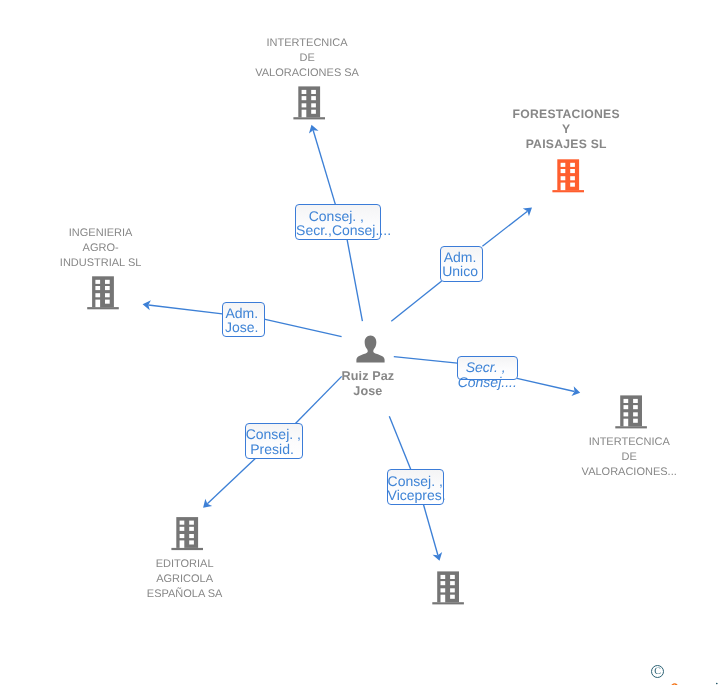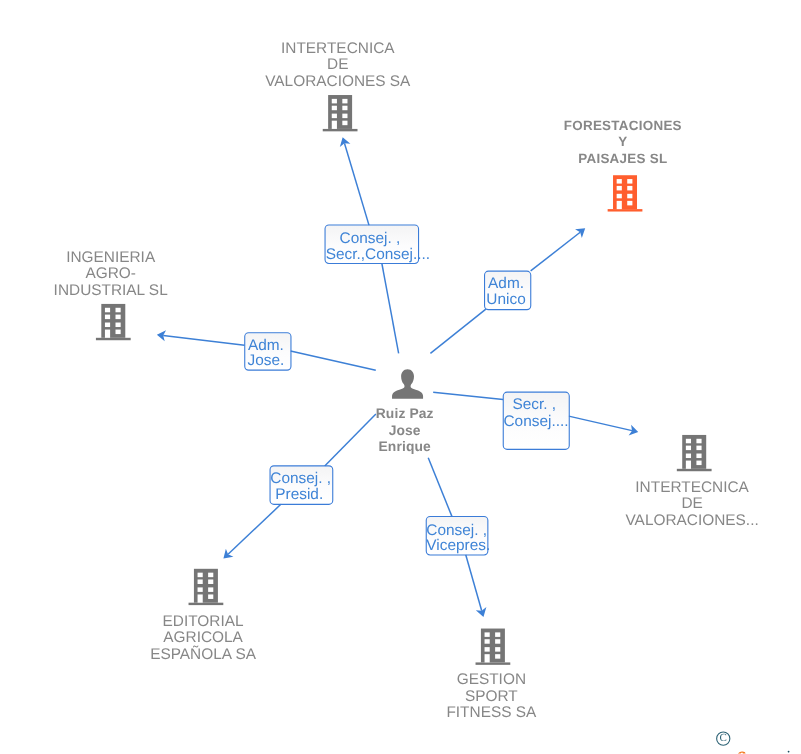--- a/index.html
+++ b/index.html
@@ -8,21 +8,21 @@
   #overlay { opacity:0.999; }
   body {
     width:728px; height:685px; background:#ffffff;
     font-family:"Liberation Sans", sans-serif;
     overflow:hidden; position:relative;
   }
   #graph-canvas { position:absolute; left:0; top:0; width:728px; height:685px; }
   #overlay { position:absolute; left:0; top:0; width:728px; height:685px; }
   .node-label {
     position:absolute; text-align:center; color:#878787;
-    font-size:14px; letter-spacing:0px;
+    font-size:11px; letter-spacing:0px;
     line-height:15px; white-space:nowrap;
   }
   .node-label.bold { font-weight:bold; color:#878787; font-size:12.2px; letter-spacing:0.25px; }
   .node-label.person { font-size:12.6px; letter-spacing:0.1px; line-height:15px; }
   .edge-label {
     position:absolute; box-sizing:border-box;
     border:1.2px solid #3b7cd8; border-radius:4px;
     background:linear-gradient(180deg,#f4f4f5 0%,#fcfcfd 55%,#ffffff 100%);
     color:#3f84d6; font-size:14px; letter-spacing:0px;
     line-height:14.6px; white-space:pre;
@@ -172,34 +172,28 @@
     <div class="node-label" style="left: 429.2px; width: 400px; text-align: center; top: 435.1px;">
       <div>INTERTECNICA</div>
       <div>DE</div>
       <div>VALORACIONES...</div>
     </div>
     <div class="node-label" style="left: -15.4px; width: 400px; text-align: center; top: 557px;">
       <div>EDITORIAL</div>
       <div>AGRICOLA</div>
       <div>ESPAÑOLA SA</div>
     </div>
-    <div class="node-label" style="left: 246.7px; width: 400px; text-align: center; top: 610.3px;">
-      <div>GESTION</div>
-      <div>SPORT</div>
-      <div>FITNESS SA</div>
-    </div>
     <div class="node-label person" style="left: 167.9px; width: 400px; text-align: center; top: 368.5px; font-weight: bold;">
       <div>Ruiz Paz</div>
       <div>Jose</div>
-      <div>Enrique</div>
     </div>
     <div class="edge-label" style="left: 295.1px; top: 204.2px; width: 85.7px; height: 35.5px;"><div>Consej. ,</div><div>Secr.,Consej....</div></div>
     <div class="edge-label" style="left: 440px; top: 245.5px; width: 43.3px; height: 36.4px;"><div>Adm.</div><div>Unico</div></div>
     <div class="edge-label" style="left: 221.8px; top: 301.5px; width: 43.1px; height: 35.5px;"><div>Adm.</div><div>Jose.</div></div>
-    <div class="edge-label" style="left: 456.7px; top: 355.8px; width: 61.1px; height: 53px;"><div>Secr. ,</div><div>Consej....</div></div>
+    <div class="edge-label" style="left: 456.7px; top: 355.8px; width: 61.1px; height: 24px; font-style: italic;"><div>Secr. ,</div><div>Consej....</div></div>
     <div class="edge-label" style="left: 244.7px; top: 423px; width: 57.9px; height: 35.5px;"><div>Consej. ,</div><div>Presid.</div></div>
     <div class="edge-label" style="left: 386.6px; top: 469.2px; width: 57.5px; height: 35.6px;"><div>Consej. ,</div><div>Vicepres.</div></div>
   </div>
 
 <div class="copyright">
   <span class="sym" title="©">C</span>
   <span class="brand"><span class="ini">e</span><span>mpresia</span></span>
 </div>
 
 </body></html>

